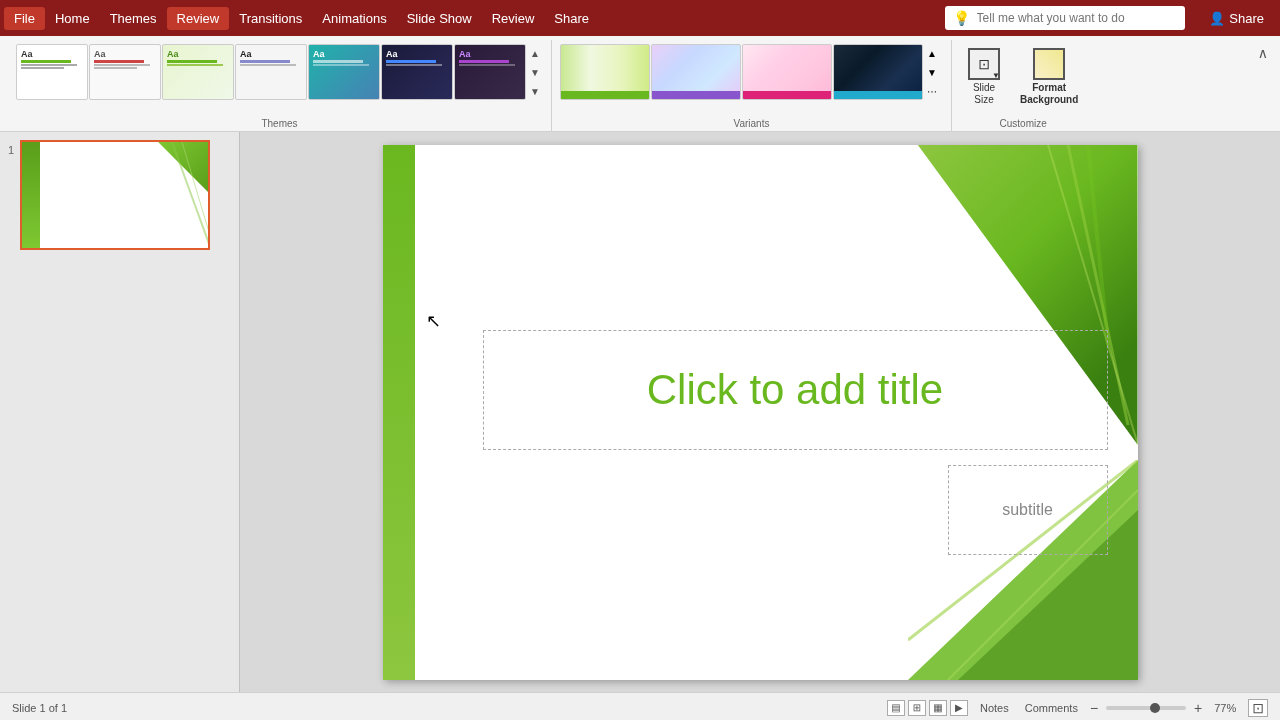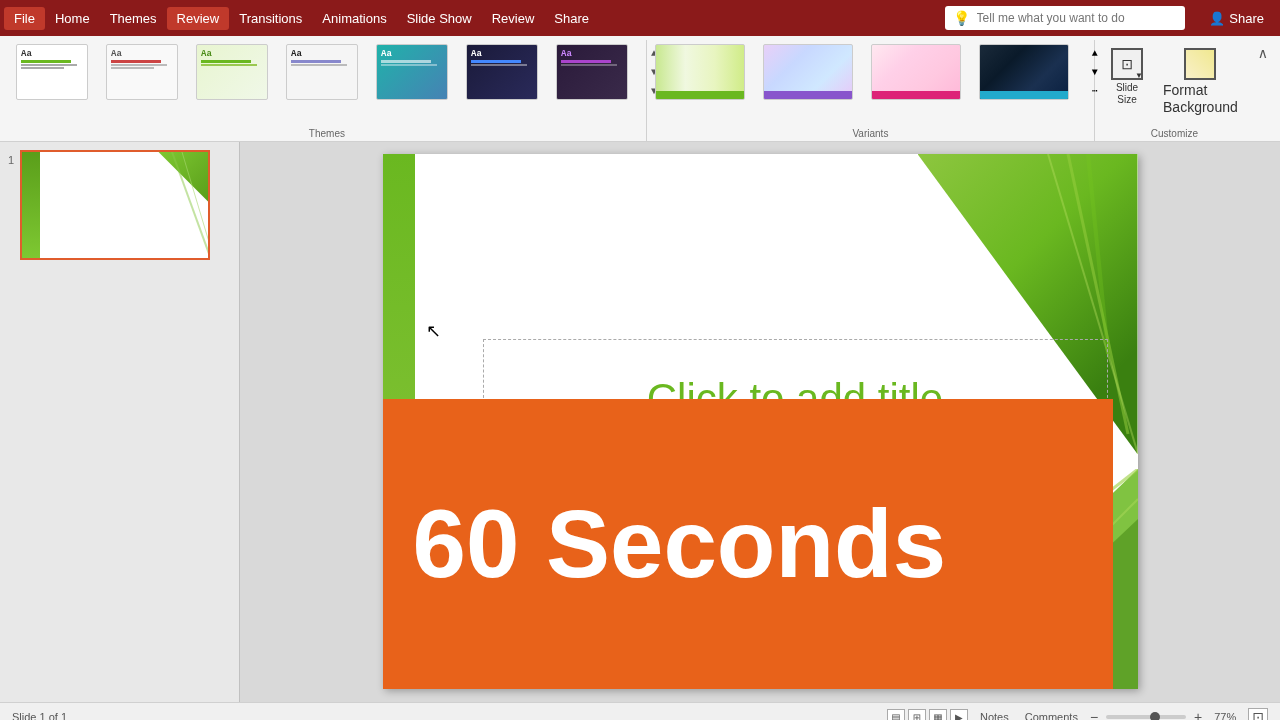--- a/index.html
+++ b/index.html
@@ -74,23 +74,22 @@
 
     .ribbon-group-label {
       font-size: 10px;
       color: #666;
       margin-top: auto;
       padding-top: 4px;
     }
 
     .themes-row {
       display: flex;
-      gap: 18px;
+      gap: 1px;
       align-items: flex-start;
-      font-family: Liberation Mono, monospace;
     }
 
     .theme-item {
       width: 72px;
       height: 56px;
       border: 1px solid #ccc;
       cursor: pointer;
       border-radius: 2px;
       overflow: hidden;
       background: white;
@@ -457,21 +456,21 @@
             <span style="font-size:14px;color:#333;">⊡</span>
             <span style="position:absolute;bottom:-2px;right:-2px;font-size:8px;">▼</span>
           </div>
           <span style="font-size:10px;text-align:center;line-height:1.2;">Slide<br>Size</span>
         </div>
 
         <div class="customize-btn">
           <div style="width:32px;height:32px;border:2px solid #555;display:flex;align-items:center;justify-content:center;background:#f0f0f0;position:relative;overflow:hidden;">
             <div style="width:100%;height:100%;background:linear-gradient(45deg,#f9f0c8,#f0e890);"></div>
           </div>
-          <span style="font-size:14px;text-align:left;line-height:1.2;">Format<br>Background</span>
+          <span style="font-size:10px;text-align:center;line-height:1.2;font-weight:bold;">Format<br>Background</span>
         </div>
       </div>
       <div class="ribbon-group-label" style="align-self:center;">Customize</div>
     </div>
 
     <div style="margin-left:auto;align-self:flex-start;padding:4px;">
       <span style="font-size:14px;color:#555;">∧</span>
     </div>
   </div>
 </div>
@@ -518,23 +517,20 @@
       </svg>
 
       <div class="title-placeholder">
         <span class="title-text">Click to add title</span>
       </div>
 
       <div class="subtitle-placeholder">
         <span class="subtitle-text">subtitle</span>
       </div>
 
-      <div class="orange-banner">
-        <span class="banner-text">60 Seconds</span>
-      </div>
     </div>
 
     <div style="position:absolute;left:186px;top:178px;pointer-events:none;font-size:18px;z-index:999;">↖</div>
   </div>
 </div>
 
 <div class="status-bar">
   <span>Slide 1 of 1</span>
 
   <div style="margin-left:auto;display:flex;align-items:center;gap:8px;">

